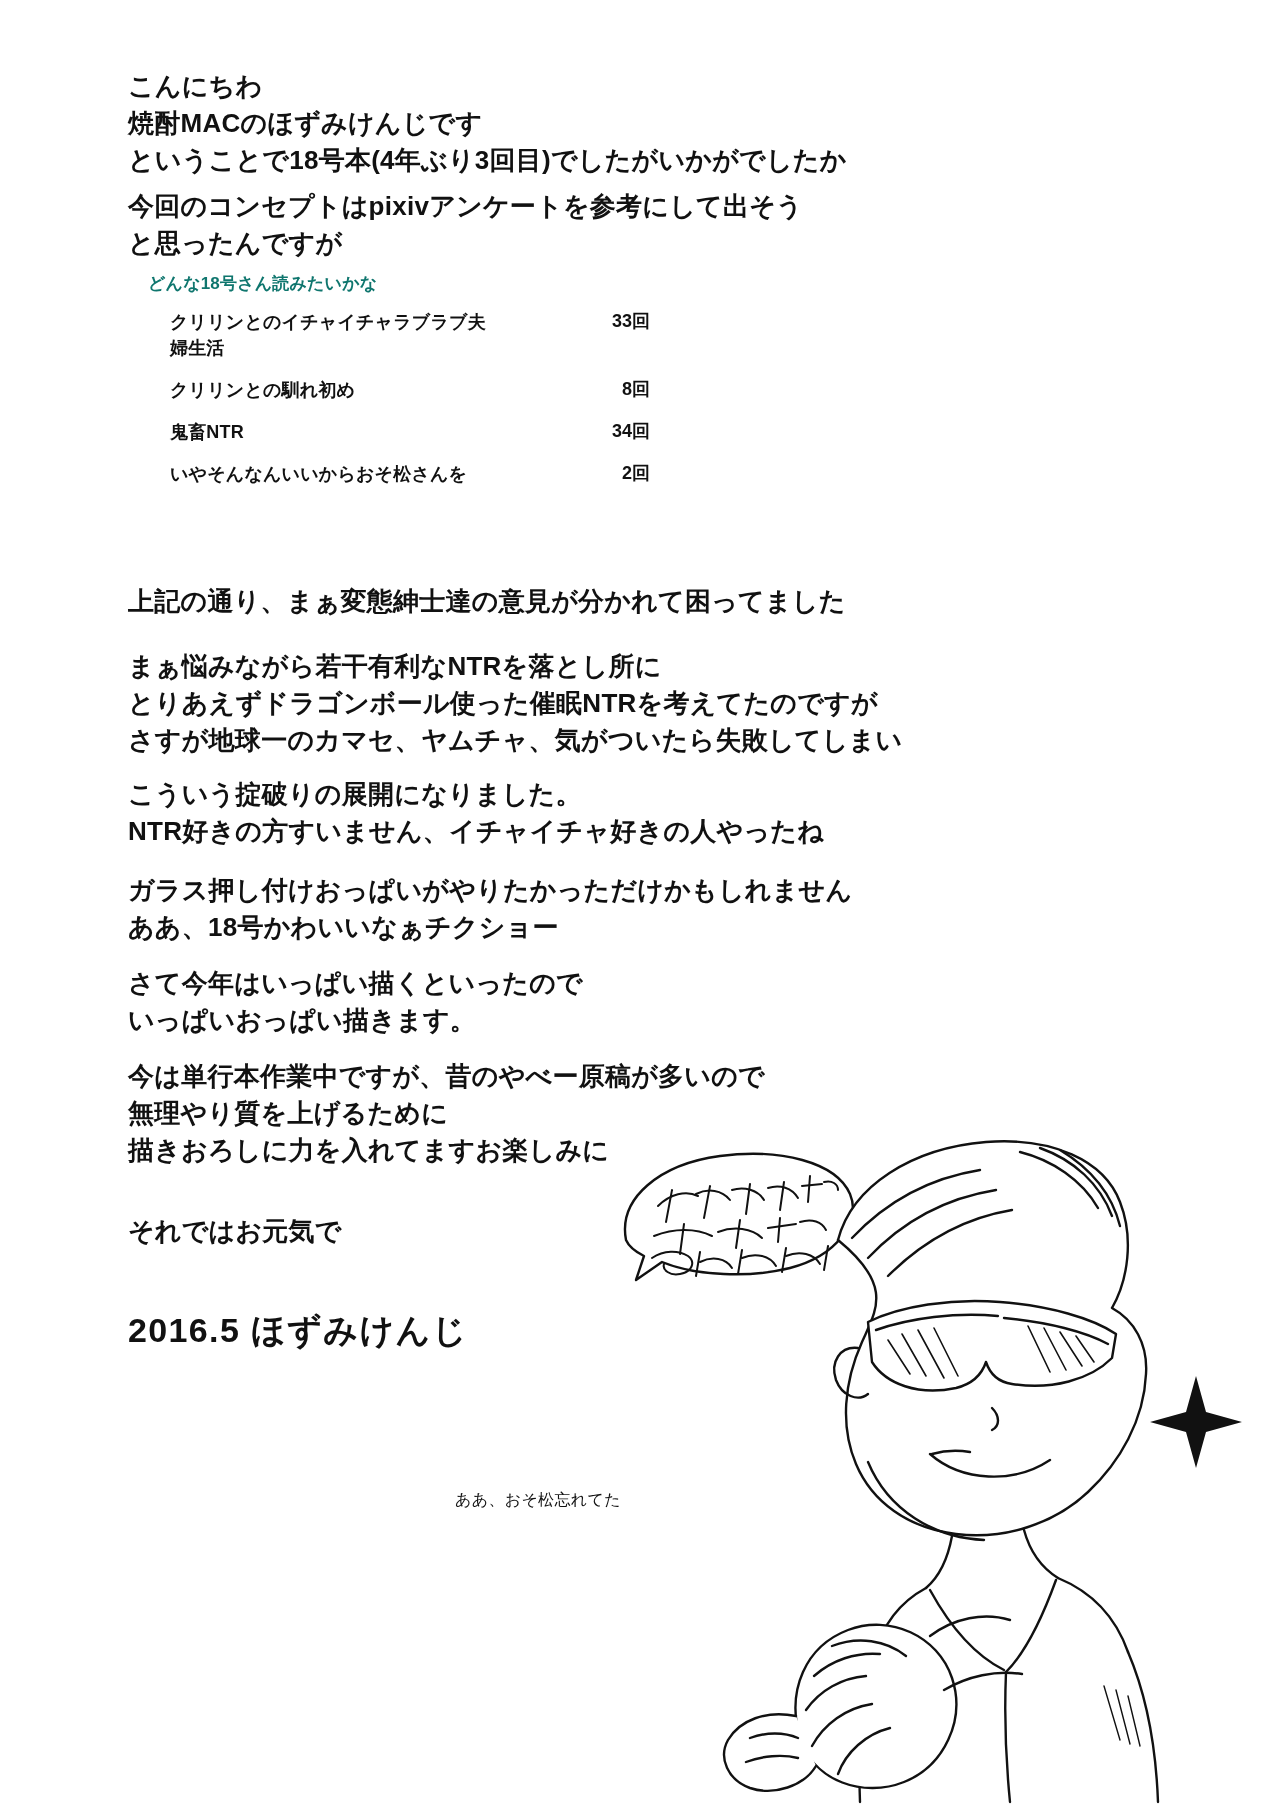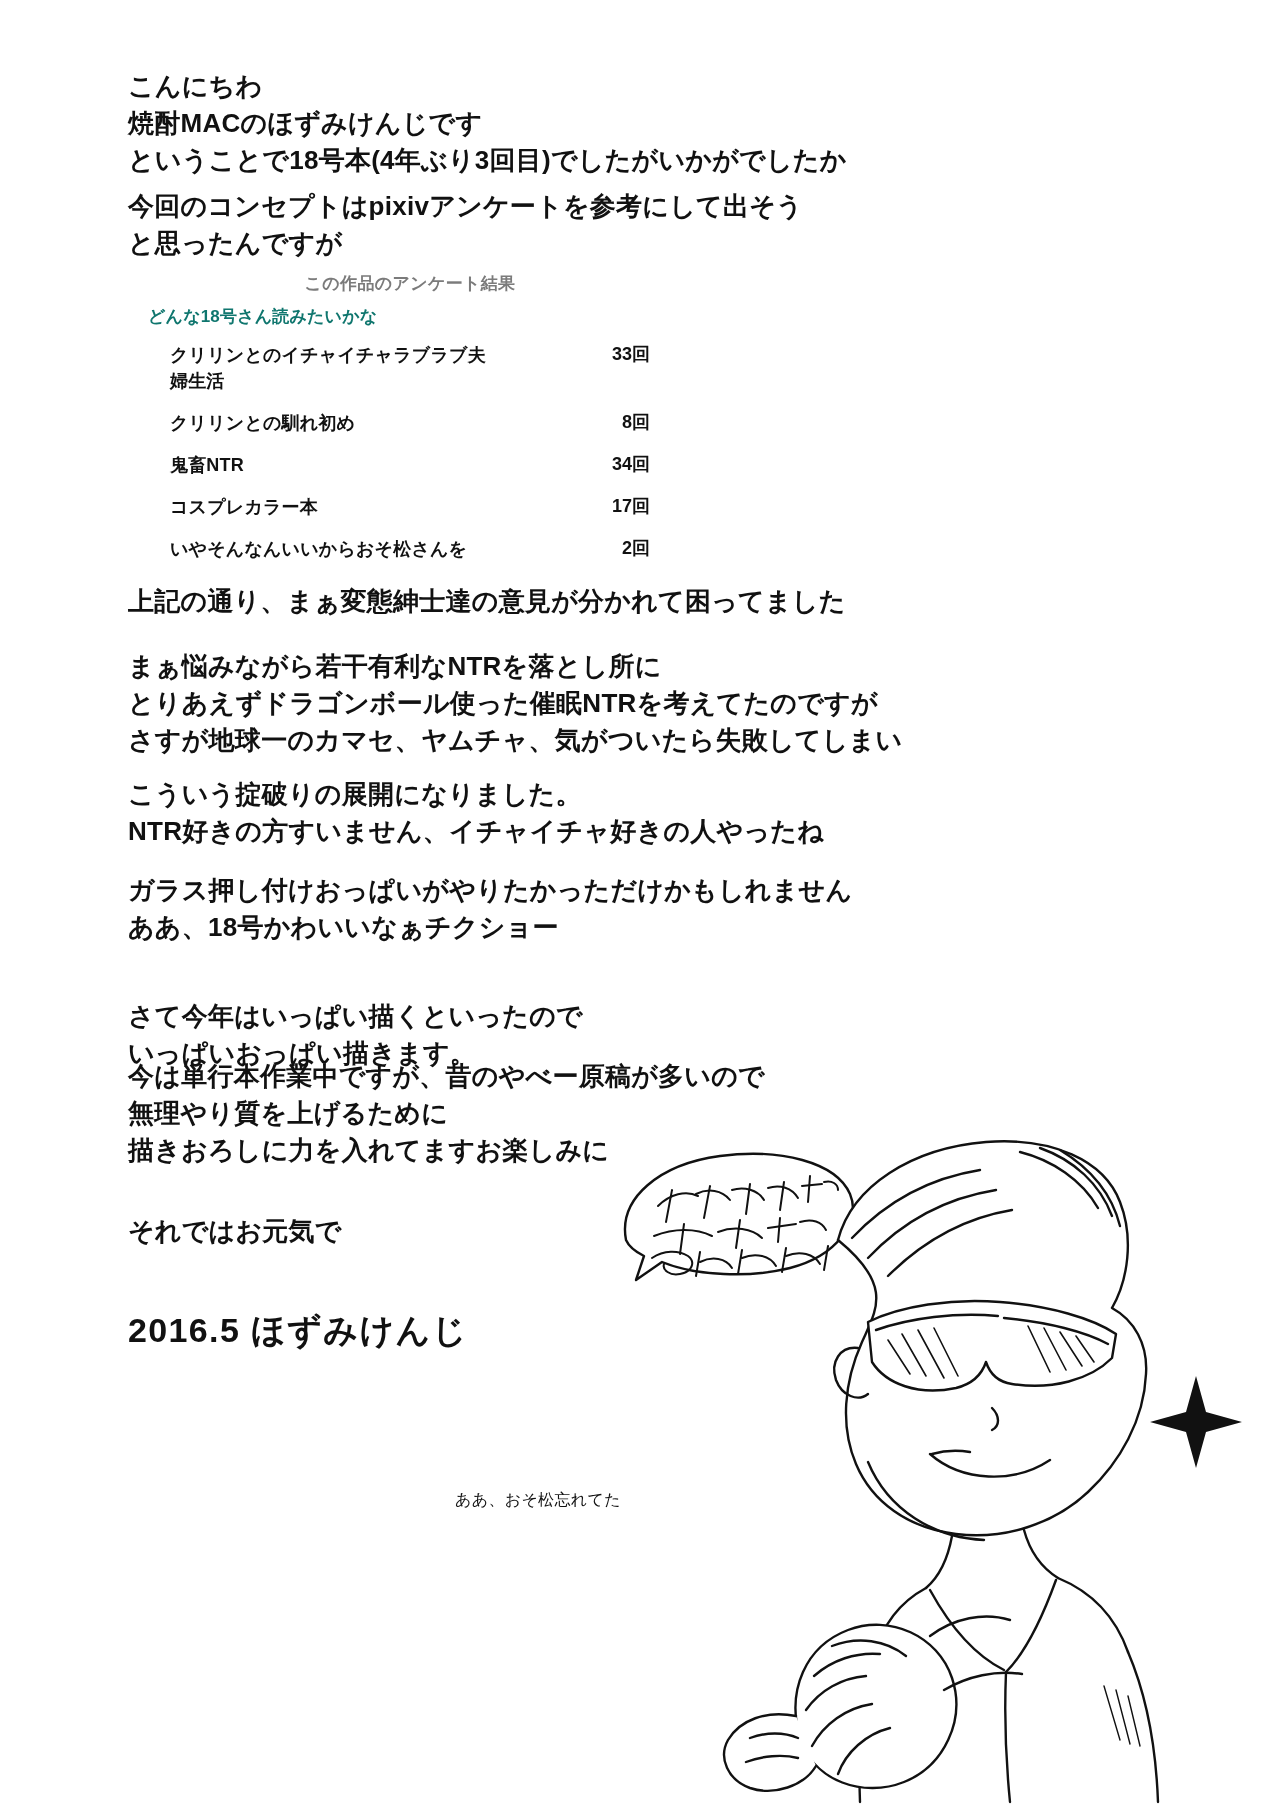--- a/index.html
+++ b/index.html
@@ -93,21 +93,21 @@
     white-space: pre-line;
     font-weight: 700;
     font-size: 26px;
     line-height: 1.42;
     letter-spacing: 0.01em;
   }
   .p1 { top: 583px; }
   .p2 { top: 648px; }
   .p3 { top: 776px; }
   .p4 { top: 872px; }
-  .p5 { top: 998px; }
+  .p5 { top: 965px; }
   .p6 { top: 1058px; }
   .p7 { top: 1213px; }
 
   .signature {
     position: absolute;
     left: 128px;
     top: 1308px;
     font-size: 34px;
     font-weight: 700;
     letter-spacing: 0.04em;
@@ -138,38 +138,33 @@
 <div class="page">
 
   <div class="block intro">こんにちわ
 焼酎MACのほずみけんじです
 ということで18号本(4年ぶり3回目)でしたがいかがでしたか</div>
 
   <div class="block concept">今回のコンセプトはpixivアンケートを参考にして出そう
 と思ったんですが</div>
 
   <div class="poll">
-    <div class="poll-caption">この作品のアンケート結果</div>
     <div class="poll-question">どんな18号さん読みたいかな</div>
 
     <div class="poll-row">
       <div class="poll-label">クリリンとのイチャイチャラブラブ夫婦生活</div>
       <div class="poll-count">33回</div>
     </div>
     <div class="poll-row">
       <div class="poll-label">クリリンとの馴れ初め</div>
       <div class="poll-count">8回</div>
     </div>
     <div class="poll-row">
       <div class="poll-label">鬼畜NTR</div>
       <div class="poll-count">34回</div>
-    </div>
-    <div class="poll-row">
-      <div class="poll-label">コスプレカラー本</div>
-      <div class="poll-count">17回</div>
     </div>
     <div class="poll-row">
       <div class="poll-label">いやそんなんいいからおそ松さんを</div>
       <div class="poll-count">2回</div>
     </div>
   </div>
 
   <div class="para p1">上記の通り、まぁ変態紳士達の意見が分かれて困ってました</div>
   <div class="para p2">まぁ悩みながら若干有利なNTRを落とし所に
 とりあえずドラゴンボール使った催眠NTRを考えてたのですが

